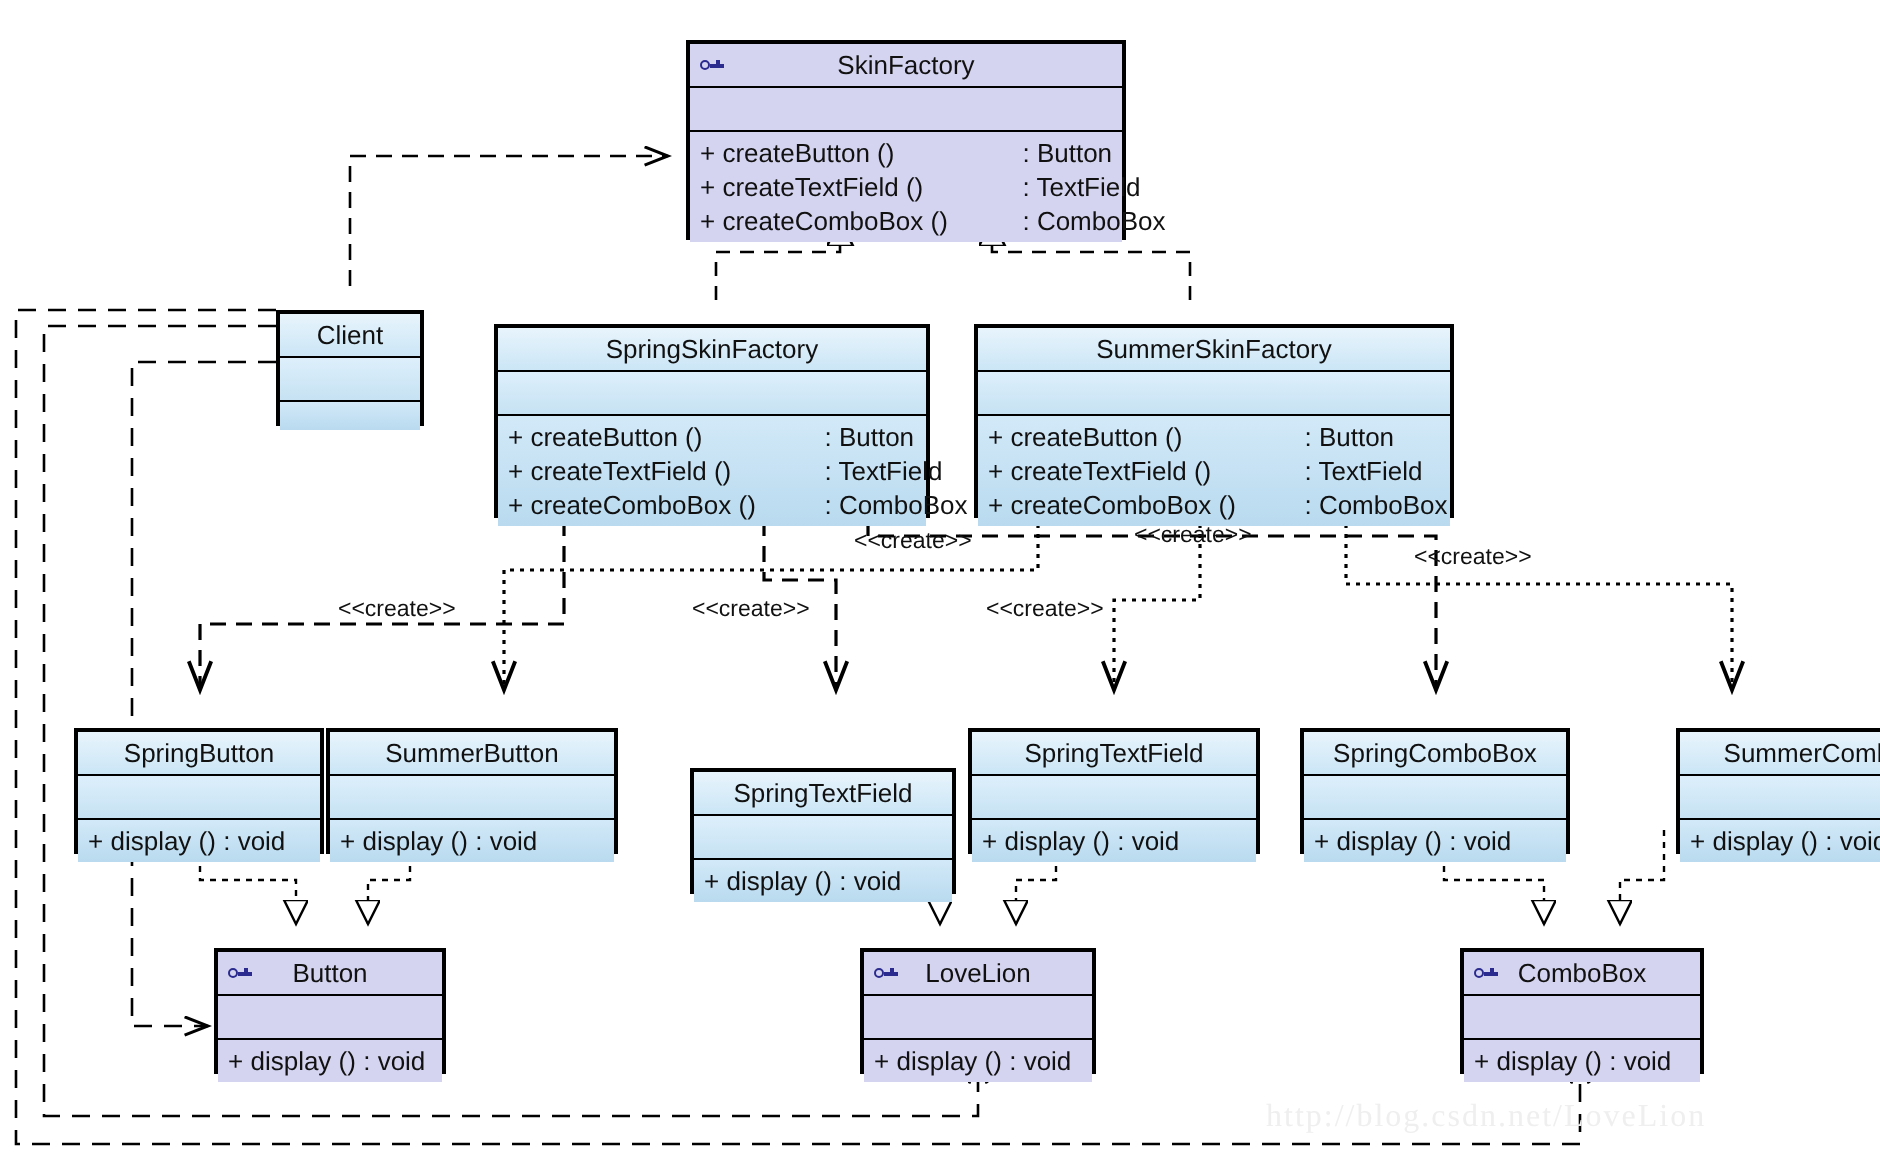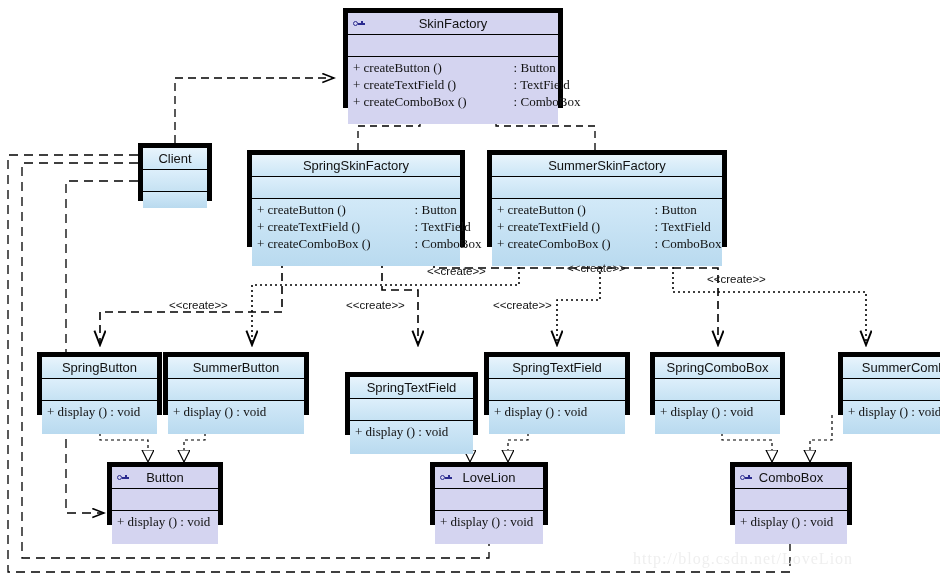--- a/index.html
+++ b/index.html
@@ -1,26 +1,26 @@
 <!DOCTYPE html>
 <html><head>
 <meta charset="utf-8">
 <style>
   html,body{margin:0;padding:0;background:#ffffff;}
   body{width:940px;height:584px;position:relative;overflow:hidden;
        font-family:"Liberation Sans","DejaVu Sans",sans-serif;}
   #canvas{position:absolute;left:0;top:0;width:940px;height:584px;}
   svg.wires{position:absolute;left:0;top:0;width:940px;height:584px;pointer-events:none;}
-  .uml{position:absolute;border:5px solid #000000;box-sizing:border-box;
-       background:#cfe6f5;}
+  .uml{position:absolute;border:2px solid #000000;box-sizing:border-box;
+       background:#cfe6f5;margin-top:12px;}
   .uml .sec{box-sizing:border-box;}
   .uml .title{height:22px;line-height:22px;text-align:center;font-size:13px;color:#111;
               border-bottom:1px solid #000;position:relative;white-space:nowrap;overflow:hidden;}
   .uml .mid{height:22px;border-bottom:1px solid #000;}
-  .uml .ops{padding:2px 0 14px 0;font-family:Liberation Serif, serif;}
+  .uml .ops{padding:2px 0 2px 0;}
   .uml .op{font-size:13px;color:#111;line-height:17px;white-space:nowrap;padding-left:5px;}
   .uml .op .rt{display:inline-block;}
   
   .iface{background:#d4d4f0;}
   .iface .title{background:#d4d4f0;}
   .iface .mid{background:#d4d4f0;}
   .iface .ops{background:#d4d4f0;}
   
   .cls{background:linear-gradient(to bottom,#e3f1fb 0%,#c3e0f2 100%);}
   .cls .title{background:linear-gradient(to bottom,#e8f4fc 0%,#cbe6f6 100%);}

